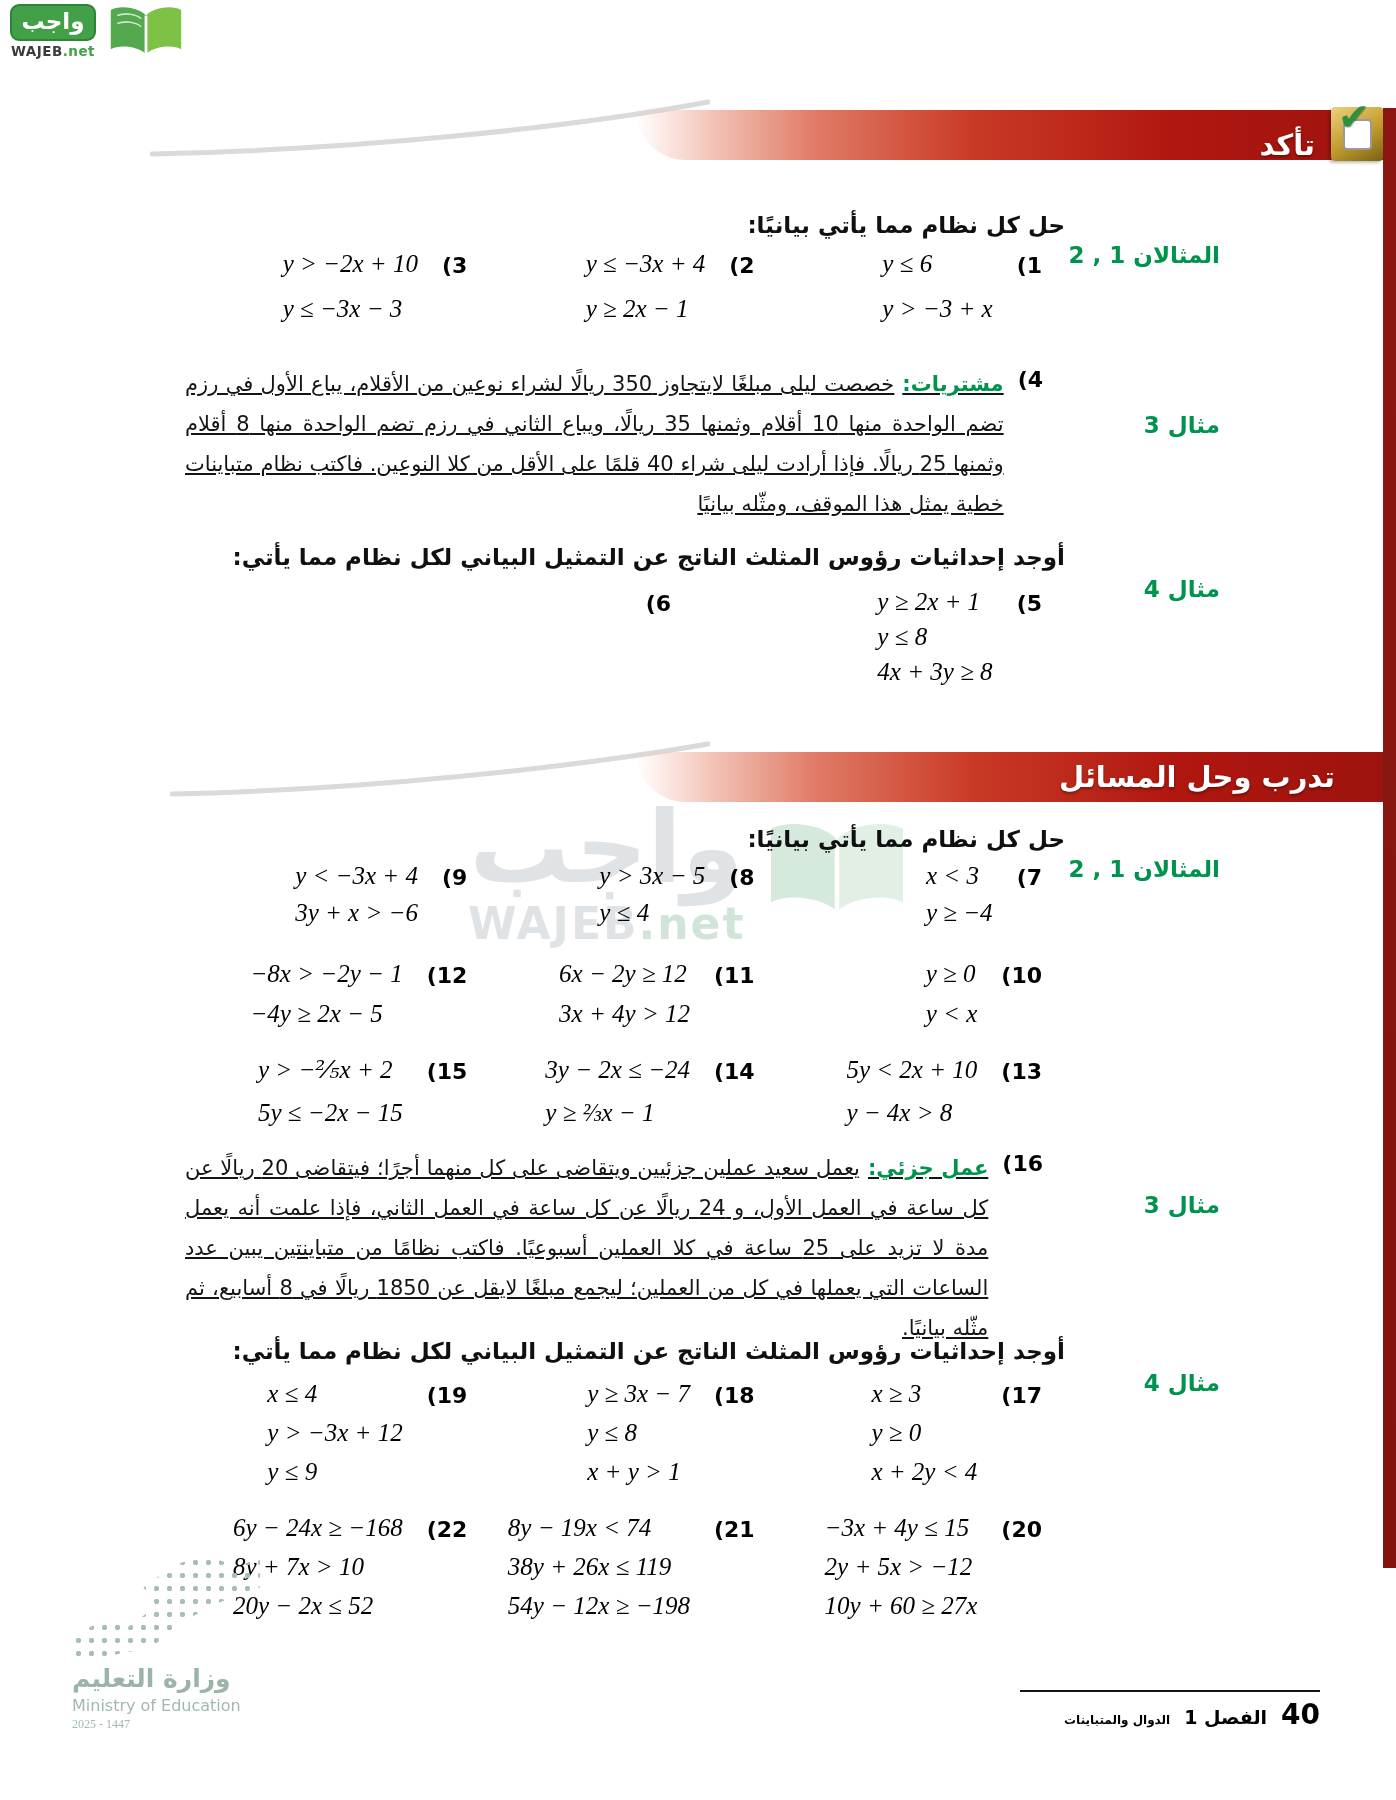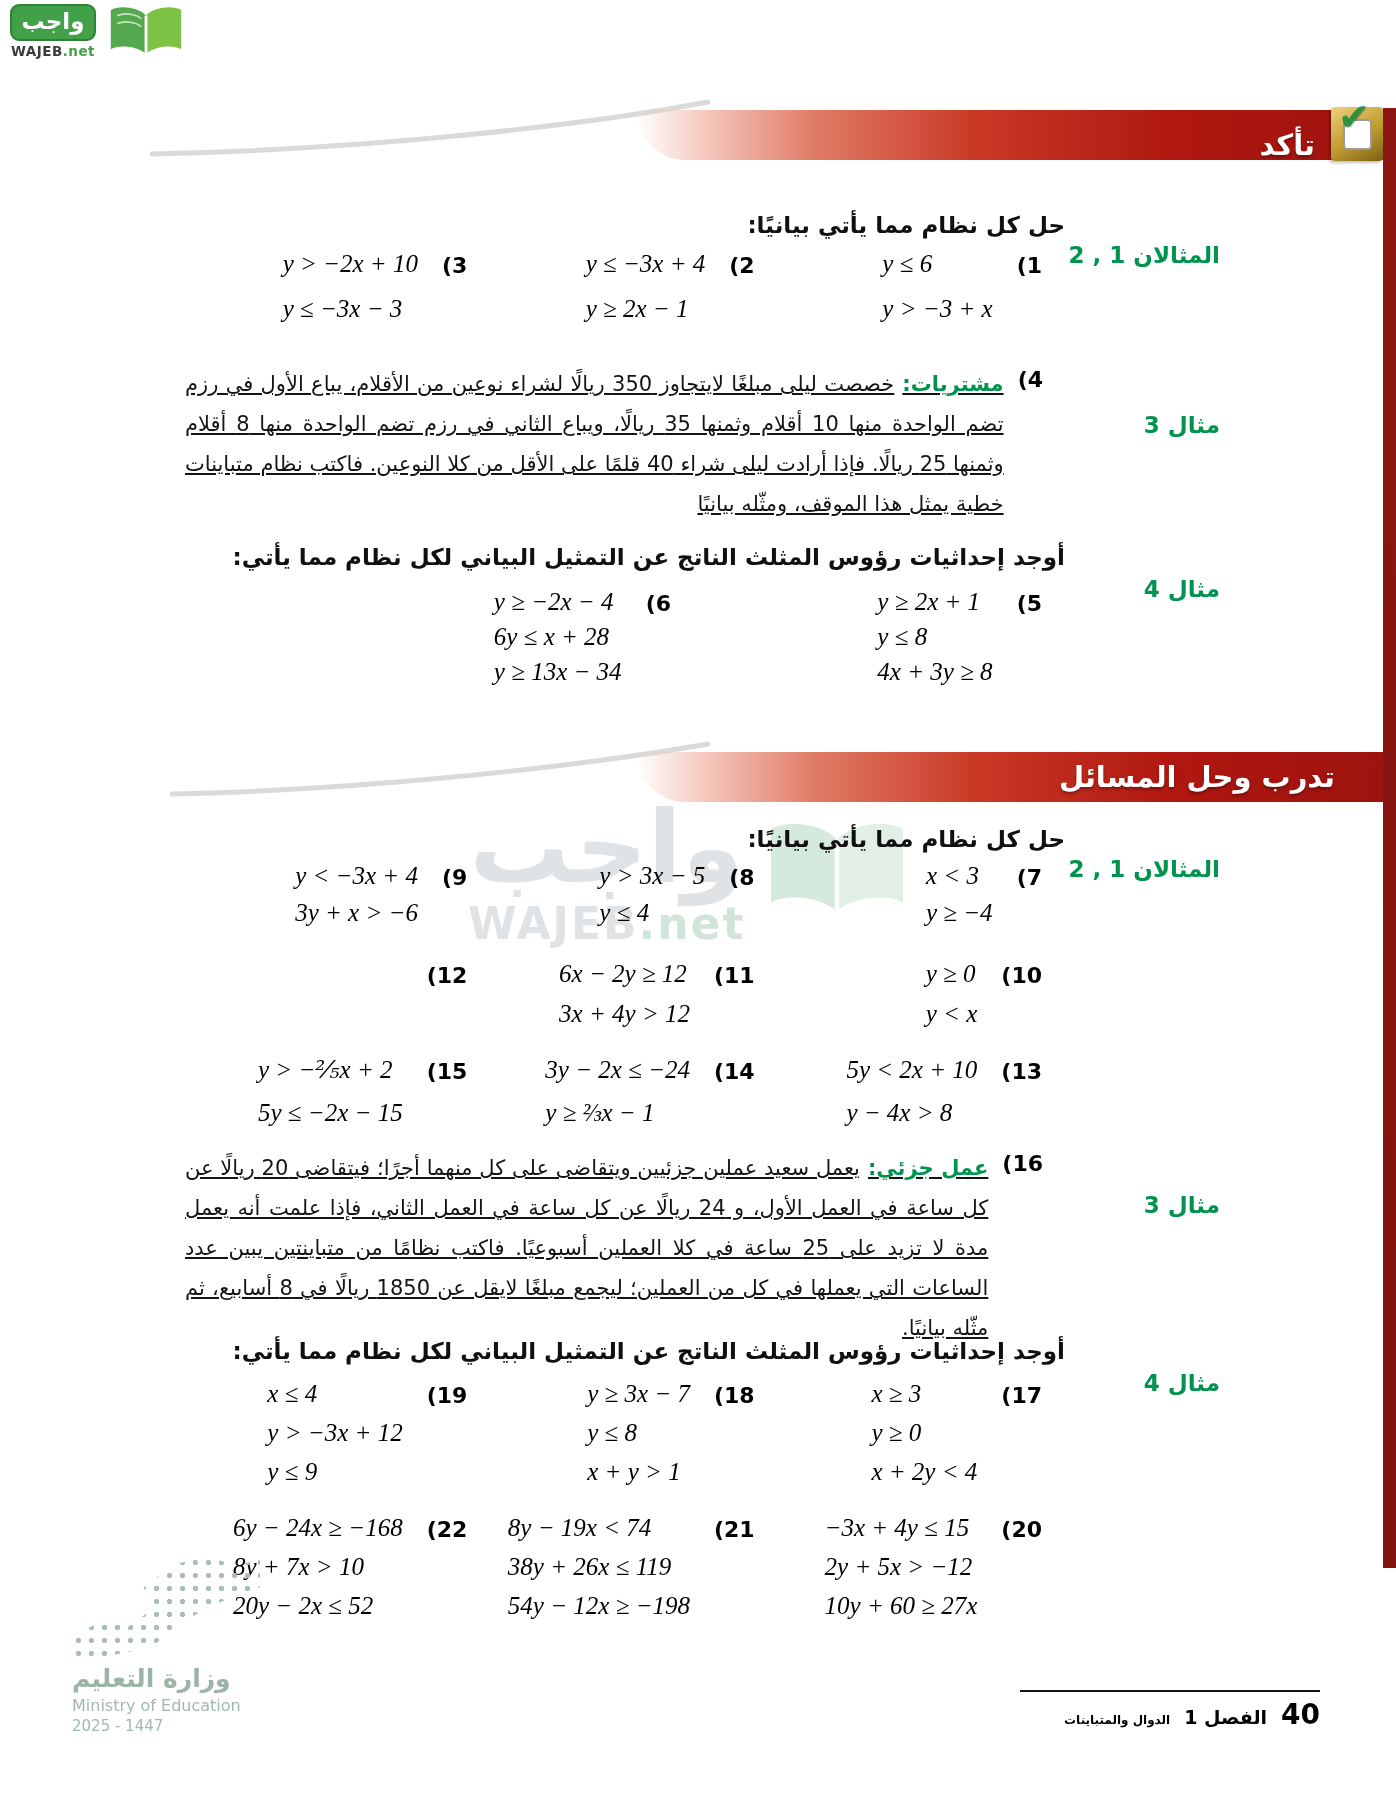--- a/index.html
+++ b/index.html
@@ -65,21 +65,21 @@
   .wm-domain .tld{ color:#aacfb9; }
   
   .ministry{ position:absolute; top:1556px; left:72px; width:220px; direction:ltr; text-align:left; color:#a3b8ae; }
   .m-dots{ width:188px; height:104px; margin-bottom:4px;
     background-image:radial-gradient(circle,#a9bfb4 2.4px, transparent 3px);
     background-size:13px 13px;
     clip-path:polygon(0% 78%, 18% 60%, 30% 68%, 45% 48%, 38% 30%, 55% 8%, 72% 0%, 88% 10%, 100% 2%, 100% 30%, 78% 45%, 60% 62%, 42% 88%, 20% 96%, 0% 100%);
   }
   .m-ar{ font-size:25px; font-weight:bold; letter-spacing:1px; color:#9cb3a8; }
   .m-en{ font-size:16px; margin-top:3px; }
-  .m-years{ font-size:15px; margin-top:2px; }
+  .m-years{ font-size:12px; margin-top:2px;font-family:Liberation Serif, serif; }
   
   .footer{ position:absolute; top:1690px; right:76px; width:300px; }
   .footer-rule{ border-top:2.5px solid #141414; margin-bottom:6px; }
   .footer-row{ display:flex; direction:rtl; align-items:baseline; gap:14px; }
   .page-num{ font-size:28px; font-weight:bold; color:#000; }
   .chapter{ font-size:19px; font-weight:bold; color:#000; }
   .book-title{ font-size:12px; font-weight:bold; color:#000; }
 </style>
 </head>
 <body>
@@ -165,25 +165,20 @@
     <div class="prob">
       <span class="pnum">(5</span>
       <span class="eqs">
         <span class="eq">y ≥ 2x + 1</span>
         <span class="eq">y ≤ 8</span>
         <span class="eq">4x + 3y ≥ 8</span>
       </span>
     </div>
     <div class="prob">
       <span class="pnum">(6</span>
-      <span class="eqs">
-        <span class="eq">y ≥ −2x − 4</span>
-        <span class="eq">6y ≤ x + 28</span>
-        <span class="eq">y ≥ 13x − 34</span>
-      </span>
     </div>
   </div>
 
   <svg class="swoosh" style="left:170px; top:738px;" width="540" height="62">
     <path d="M2 56 C 190 52 400 30 538 6" stroke="#dadada" stroke-width="5" fill="none" stroke-linecap="round"></path>
   </svg>
   <div class="banner banner2">
     <span class="banner-title">تدرب وحل المسائل</span>
   </div>
 
@@ -224,20 +219,24 @@
     </div>
     <div class="prob">
       <span class="pnum">(11</span>
       <span class="eqs">
         <span class="eq">6x − 2y ≥ 12</span>
         <span class="eq">3x + 4y &gt; 12</span>
       </span>
     </div>
     <div class="prob">
       <span class="pnum">(12</span>
+      <span class="eqs">
+        <span class="eq">−8x &gt; −2y − 1</span>
+        <span class="eq">−4y ≥ 2x − 5</span>
+      </span>
     </div>
   </div>
 
   <div class="prow g14" style="top:1056px;">
     <div class="prob">
       <span class="pnum">(13</span>
       <span class="eqs">
         <span class="eq">5y &lt; 2x + 10</span>
         <span class="eq">y − 4x &gt; 8</span>
       </span>

